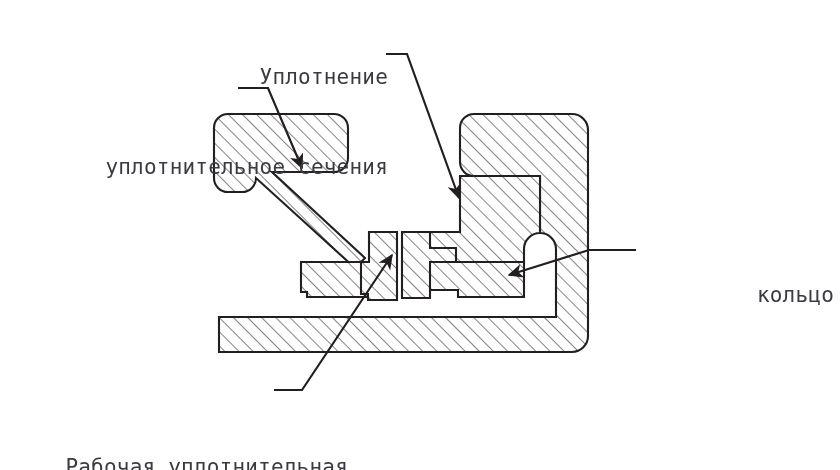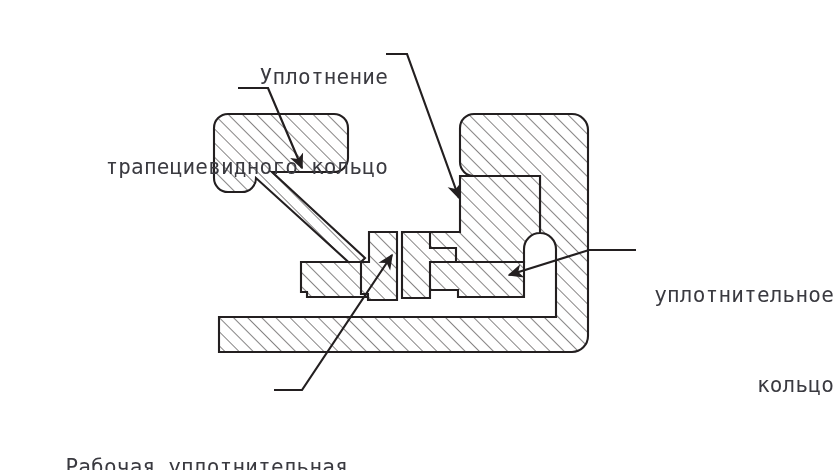--- a/index.html
+++ b/index.html
@@ -126,25 +126,24 @@
     <g id="leaders" stroke="#231f20" stroke-width="2.2" fill="none" stroke-linecap="butt">
       <path d="M 238,88 L 268,88 L 302,168" marker-end="url(#arrowHead)"></path>
       <path d="M 386,54 L 407,54 L 459,198" marker-end="url(#arrowHead)"></path>
       <path d="M 636,250 L 589,250 L 509,275" marker-end="url(#arrowHead)"></path>
       <path d="M 274,390 L 302,390 L 392,255" marker-end="url(#arrowHead)"></path>
     </g>
   </svg>
 
   <div class="lbl right" id="label-trapezoid">
     <span>Уплотнение</span>
-    <span>трапециевидного кольцо</span>
+    <span>уплотнительное сечения</span>
   </div>
 
   <div class="lbl right" id="label-metalring">
-    <span>уплотнительное</span>
     <span>кольцо</span>
   </div>
 
   <div class="lbl right" id="label-surface">
     <span>Рабочая уплотнительная</span>
     
   </div>
 
 </div>
 

